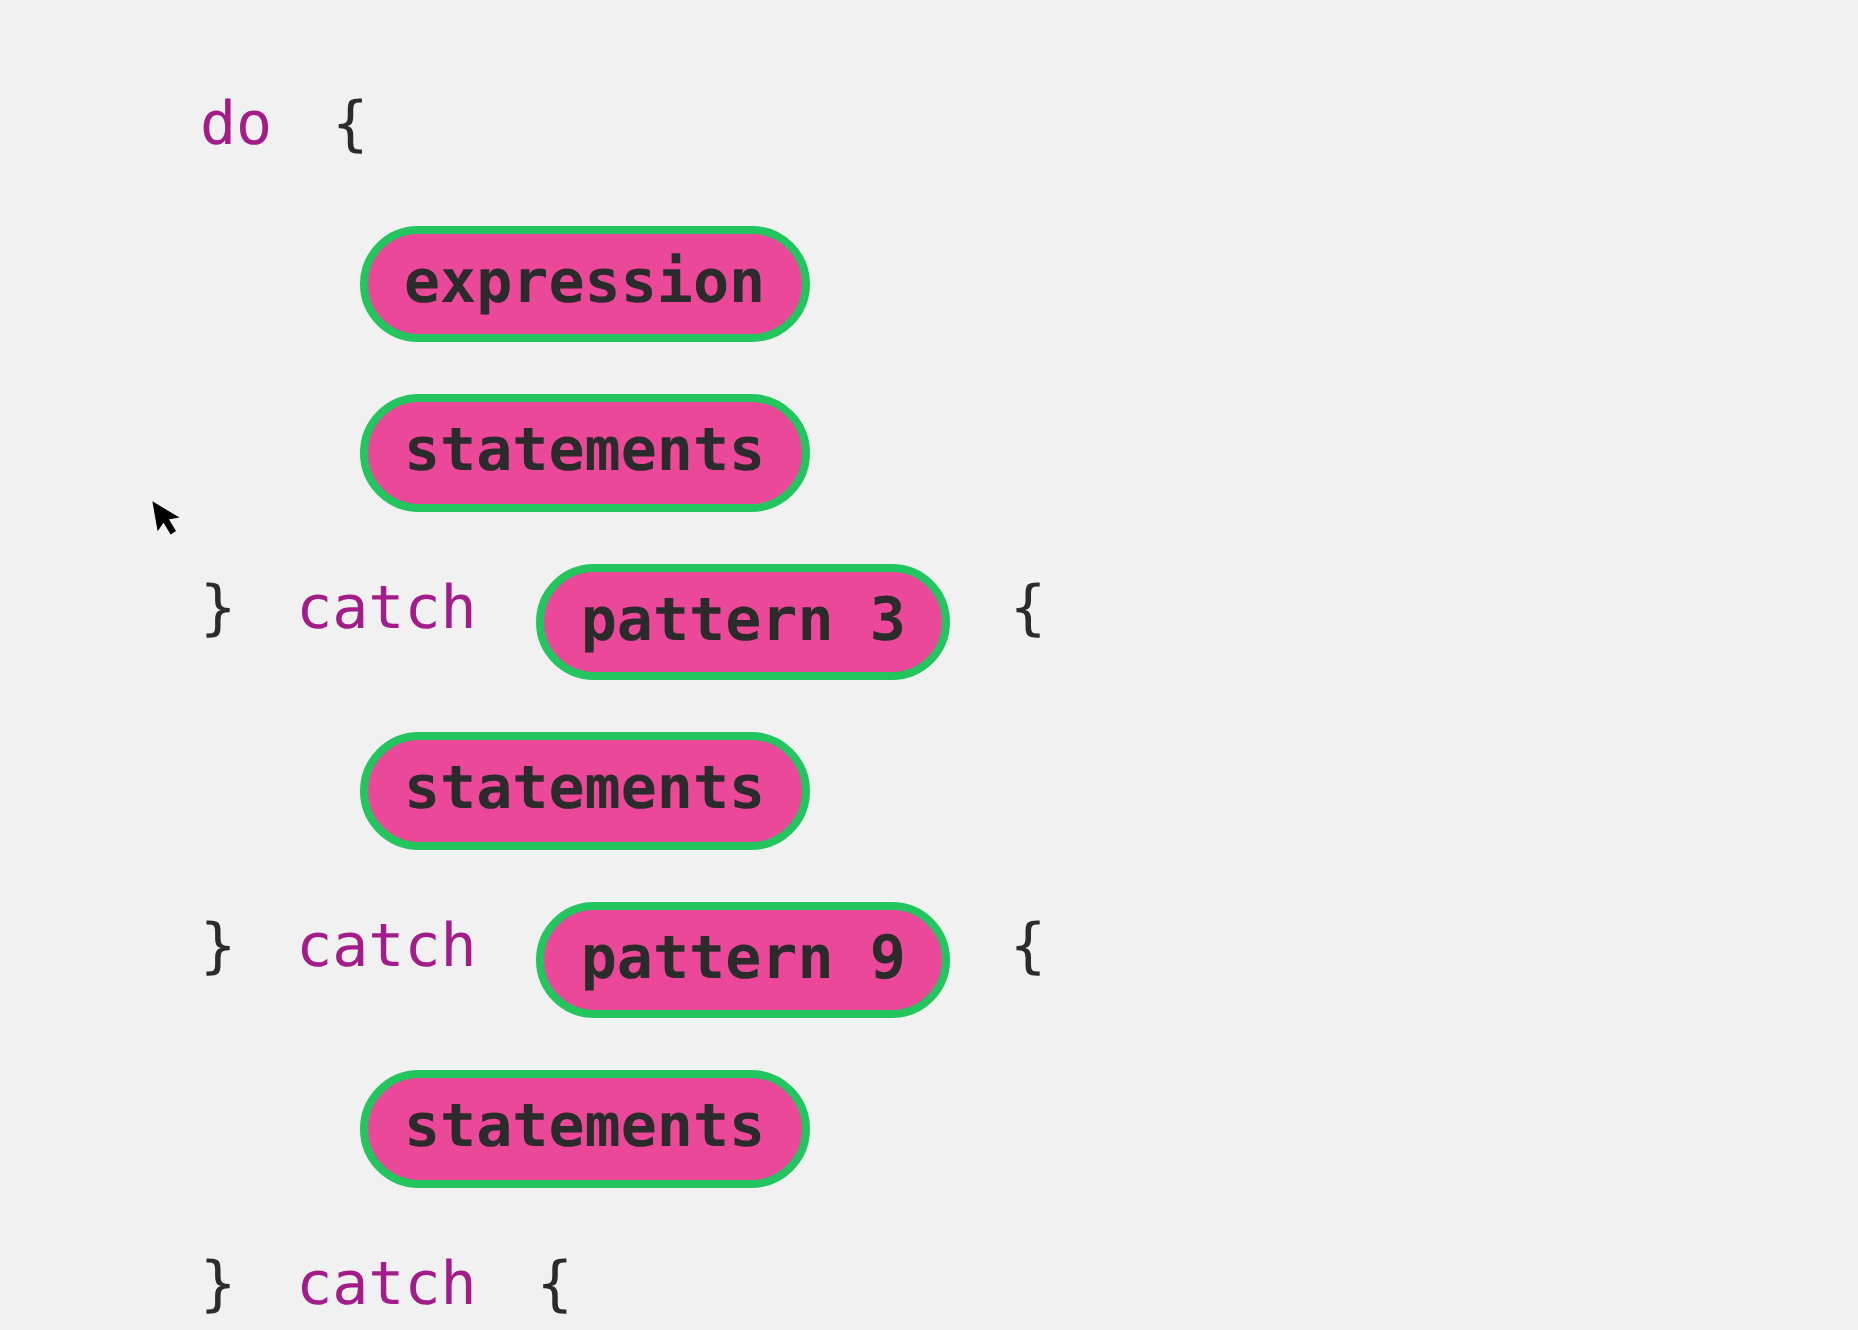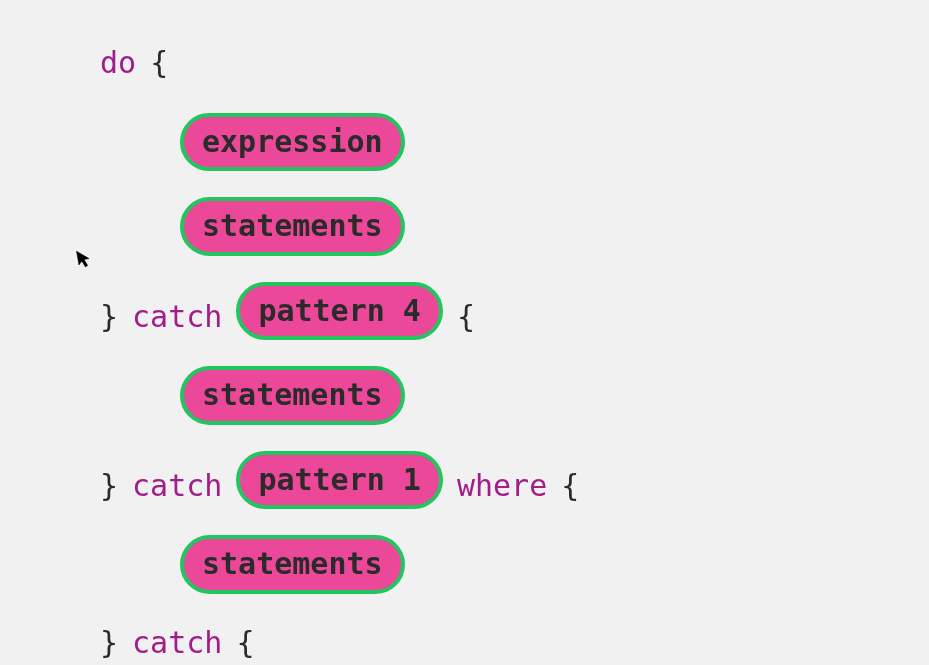--- a/index.html
+++ b/index.html
@@ -15,22 +15,22 @@
       font-size: 30px;
       padding: 40px 30px 0px 30px;
       position: relative;
       overflow: hidden;
     }
     .code-block {
       line-height: 1.55;
     }
     .line {
       display: flex;
-      align-items: flex-end;
-      gap: 14px;
+      align-items: flex-start;
+      gap: 30px;
       margin-bottom: 26px;
       white-space: nowrap;
     }
     .indent-1 { padding-left: 70px; }
     .indent-2 { padding-left: 150px; }
     .keyword {
       color: #a21c8a;
       font-weight: 500;
     }
     .brace {
@@ -72,33 +72,32 @@
     <span class="placeholder">expression</span>
   </div>
 
   <div class="line indent-2">
     <span class="placeholder">statements</span>
   </div>
 
   <div class="line indent-1">
     <span class="brace">}</span>
     <span class="keyword">catch</span>
-    <span class="placeholder">pattern 4</span>
+    <span class="placeholder">pattern 3</span>
     <span class="brace">{</span>
   </div>
 
   <div class="line indent-2">
     <span class="placeholder">statements</span>
   </div>
 
   <div class="line indent-1">
     <span class="brace">}</span>
     <span class="keyword">catch</span>
-    <span class="placeholder">pattern 1</span>
-    <span class="keyword">where</span>
+    <span class="placeholder">pattern 9</span>
     <span class="brace">{</span>
   </div>
 
   <div class="line indent-2">
     <span class="placeholder">statements</span>
   </div>
 
   <div class="line indent-1">
     <span class="brace">}</span>
     <span class="keyword">catch</span>

